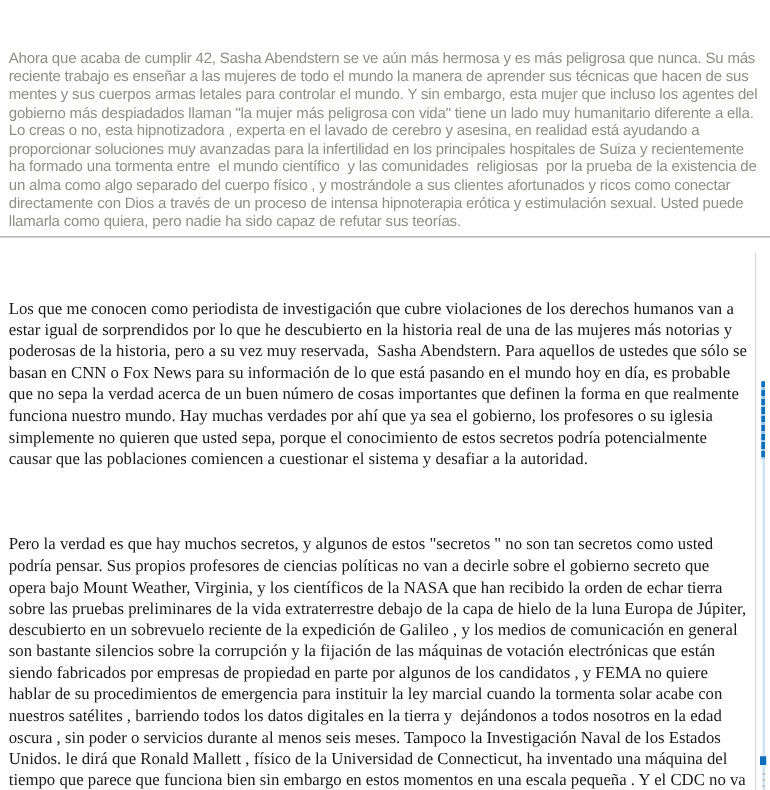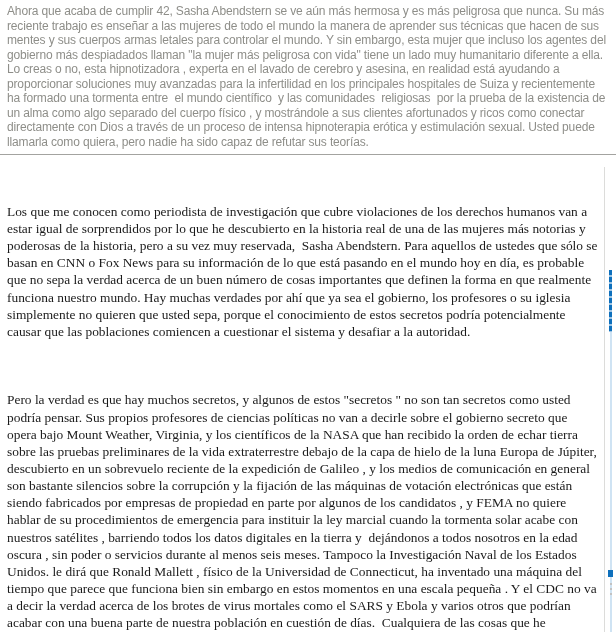--- a/index.html
+++ b/index.html
@@ -12,20 +12,21 @@
     height: 632px;
     overflow: hidden;
     position: relative;
     font-family: "Liberation Sans", sans-serif;
   }
   .page {
     position: absolute;
     inset: 0;
     background: #ffffff;
     overflow: hidden;
+    margin-top: 35px;
   }
   
   .intro {
     padding: 4px 8px 0 7px;
     font-family: "Liberation Sans", sans-serif;
     font-size: 12px;
     line-height: 14.55px;
     letter-spacing: -0.15px;
     color: #8e8e89;
     white-space: pre-wrap;

